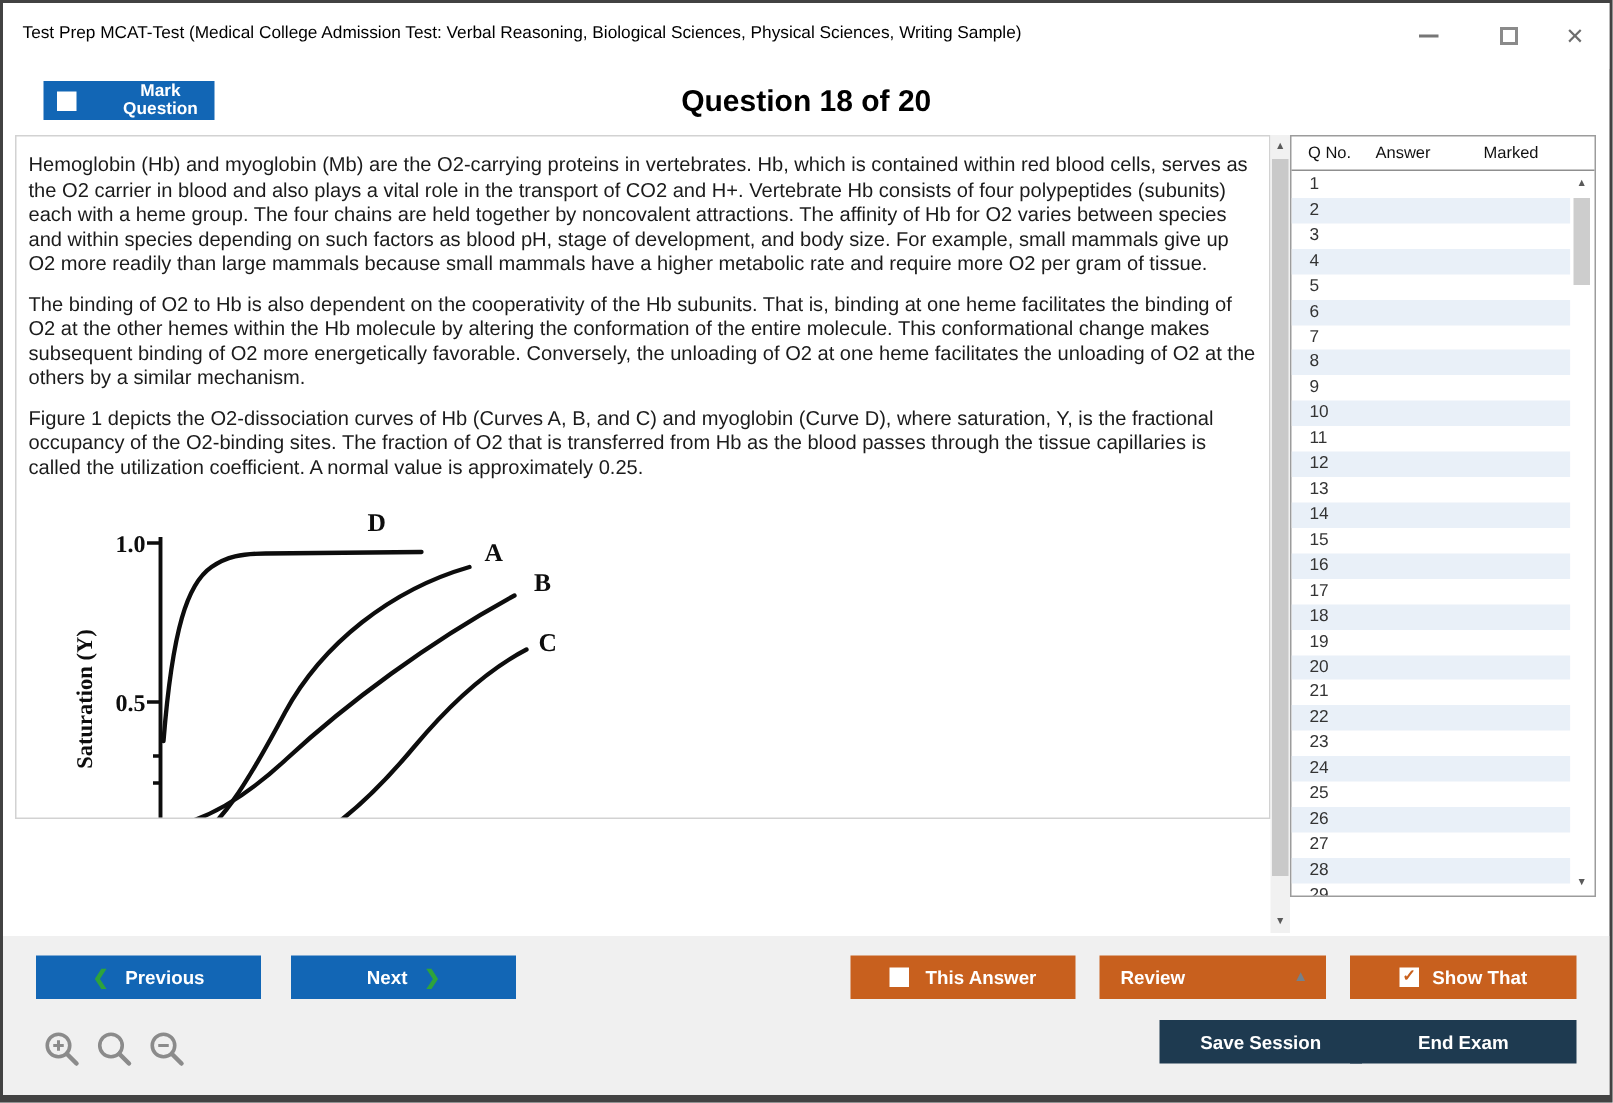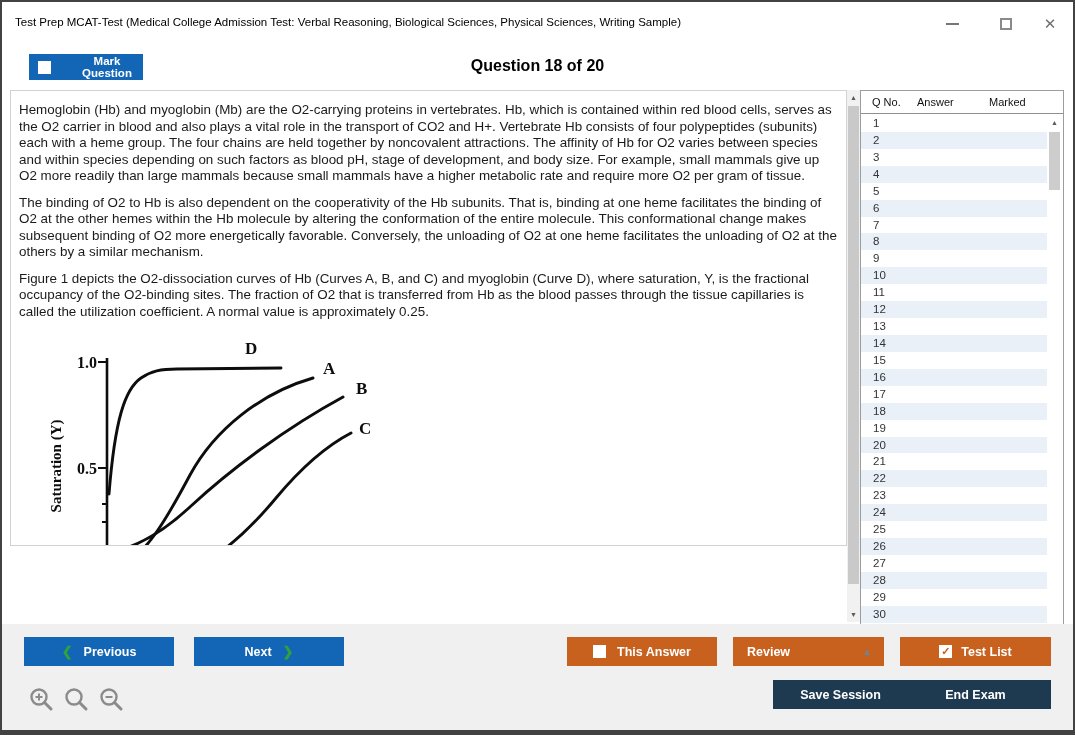--- a/index.html
+++ b/index.html
@@ -17,41 +17,41 @@
   .winbtn.max { right:52px; }
   .winbtn.cls { right:8px; font-size:15px; }
   .min-glyph { width:13px; border-top:2px solid #767676; display:block; }
   .max-glyph { width:12px; height:12px; border:2px solid #8a8a8a; display:block; }
   
   .mark-btn {
     position:absolute; left:27px; top:52px; width:114px; height:26px; background:#1266b5;
     color:#fff; font-weight:bold; font-size:11.5px; display:flex; align-items:center; gap:20px;
     padding-left:9px; border:none; cursor:pointer;
   }
-  .qcounter { position:absolute; left:50%; top:55px; transform:translateX(-50%); font-size:16px; font-weight:bold; color:#000; }
+  .qcounter { position:absolute; left:50%; top:55px; transform:translateX(-50%); font-size:20px; font-weight:bold; color:#000; }
   
   .cb { width:13px; height:13px; background:#fff; display:inline-flex; align-items:center; justify-content:center; flex:0 0 auto; }
   .cb .tick { color:#c8601e; font-size:11px; font-weight:bold; line-height:1; }
   
   .main-panel {
     position:absolute; left:8px; top:88px; width:837px; height:456px; background:#fff;
     border:1px solid #d2d2d2; padding:11px 8px 0 8px; overflow:hidden;
   }
   .main-panel p { font-size:13.4px; line-height:16.5px; color:#1b1b1b; margin-bottom:10px; }
   .figure-wrap { margin:14px 0 0 26px; }
   
   .vscroll { position:absolute; width:13px; background:#f1f1f1; }
   .vscroll.main { left:845px; top:88px; height:532px; }
   .scroll-arrow { position:absolute; left:0; width:13px; height:15px; display:flex; align-items:center; justify-content:center; font-size:7px; color:#5a5a5a; }
   .scroll-arrow.up { top:0; }
   .scroll-arrow.down { bottom:0; }
   .scroll-thumb { position:absolute; left:1px; width:11px; background:#c9c9c9; }
   .vscroll.main .scroll-thumb { top:16px; height:478px; }
   
-  .qlist-panel { position:absolute; left:858px; top:88px; width:204px; height:618px; background:#fff; border:1px solid #9c9c9c; }
+  .qlist-panel { position:absolute; left:858px; top:88px; width:204px; height:508px; background:#fff; border:1px solid #9c9c9c; }
   .qlist-header { display:flex; height:23px; align-items:center; border-bottom:1px solid #8f8f8f; font-size:11px; color:#111; }
   .col-qno { width:56px; padding-left:11px; }
   .col-answer { width:72px; }
   .col-marked { flex:1; }
   .qlist-rows { position:absolute; left:0; right:16px; top:24px; bottom:0; overflow:hidden; }
   .qrow { height:16.93px; line-height:16.9px; display:flex; font-size:11.5px; color:#333; cursor:pointer; }
   .qrow.alt { background:#e9f0f8; }
   .qrow .qno { width:45px; padding-left:12px; }
   .qrow .qans { width:72px; }
   .qrow .qmark { flex:1; }
@@ -322,21 +322,21 @@
     <span>This Answer</span>
   </button>
   <button class="btn orange btn-review">
     <span>Review</span>
     <span class="tri">▲</span>
   </button>
   <button class="btn orange btn-show-list">
     <span class="cb checked">
         <span class="tick">✓</span>
       </span>
-    <span>Test List</span>
+    <span>Show That</span>
   </button>
 
   <button class="btn navy btn-save">
     <span>Save Session</span>
   </button>
   <button class="btn navy btn-end">
     <span>End Exam</span>
   </button>
 
   <div class="zoombar">

